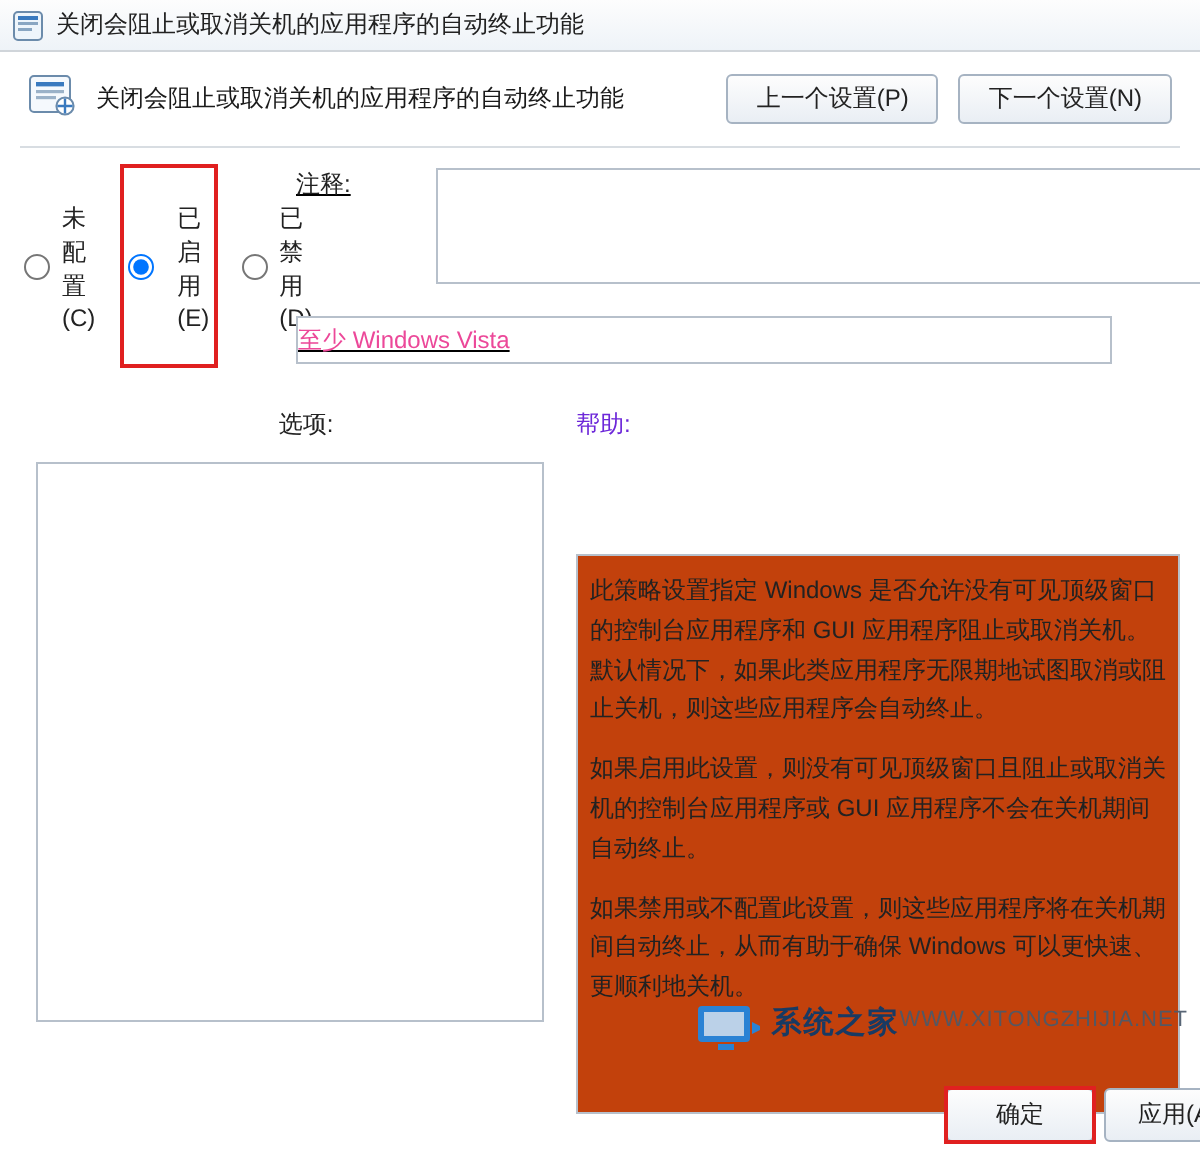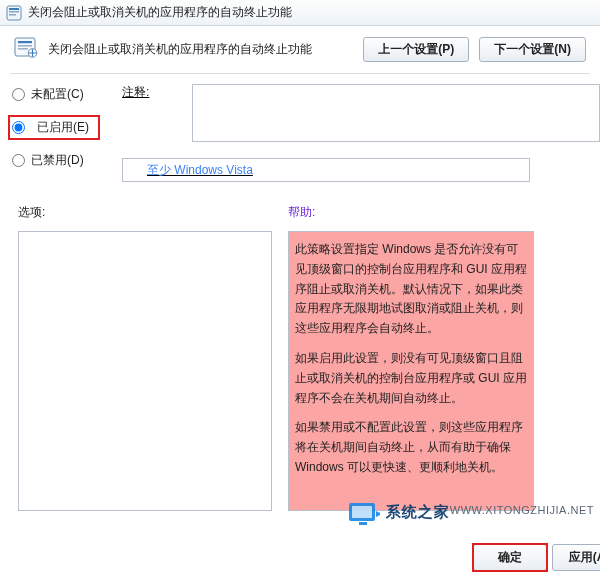--- a/index.html
+++ b/index.html
@@ -42,36 +42,34 @@
     .btn {
       background: linear-gradient(#fdfdfd,#e9eef4);
       border: 1px solid #a6b3c2;
       border-radius: 3px;
       padding: 3px 14px;
       font-size: 12px;
       color: #222;
       cursor: pointer;
       min-width: 90px;
       text-align: center;
-      font-weight: bold;
     }
     .divider-h {
       height: 1px;
       background: #d8dde2;
       margin: 0 10px 8px 10px;
     }
     .config-area {
       display: flex;
       padding: 0 10px;
       gap: 24px;
     }
     .radio-group {
       width: 114px;
       display: flex;
-      flex-direction: column;
       gap: 12px;
       padding-top: 2px;
     }
     .radio-item {
       display: flex;
       align-items: center;
       gap: 6px;
       font-size: 12px;
       color: #222;
       cursor: pointer;
@@ -95,49 +93,51 @@
       background: #fff;
       width: 408px;
       height: 58px;
       padding: 4px;
     }
     .platform-box {
       border: 1px solid #b7c0cb;
       background: #fff;
       width: 408px;
       height: 24px;
-      padding: 4px 24px;
-      display: flex;
-      align-items: center;
-      color: #3b82f6;
+      padding: 4px 0;
+      display: flex;
+      align-items: center;
+      color: #ec4899;
     }
     .middle-row {
       display: flex;
       padding: 22px 10px 6px 18px;
+      text-align: center;
     }
     .middle-row .left-lbl { flex: 0 0 270px; color: #222; }
     .middle-row .right-lbl { color: #6d28d9; }
     .panels {
       display: flex;
       padding: 4px 10px 0 18px;
       gap: 16px;
     }
     .panel-left {
       border: 1px solid #b7c0cb;
       background: #fff;
       width: 254px;
       height: 280px;
     }
     .panel-right {
       border: 1px solid #b7c0cb;
-      background: #fca5a5;
-      width: 246px;
+      background: #c2410c;
+      width: 302px;
       height: 280px;
       padding: 8px 6px;
       overflow: hidden;
+      margin-top: 46px;
     }
     .help-p {
       font-size: 12px;
       line-height: 1.65;
       color: #222;
       margin-bottom: 10px;
     }
     .footer-buttons {
       position: absolute;
       right: 4px;

